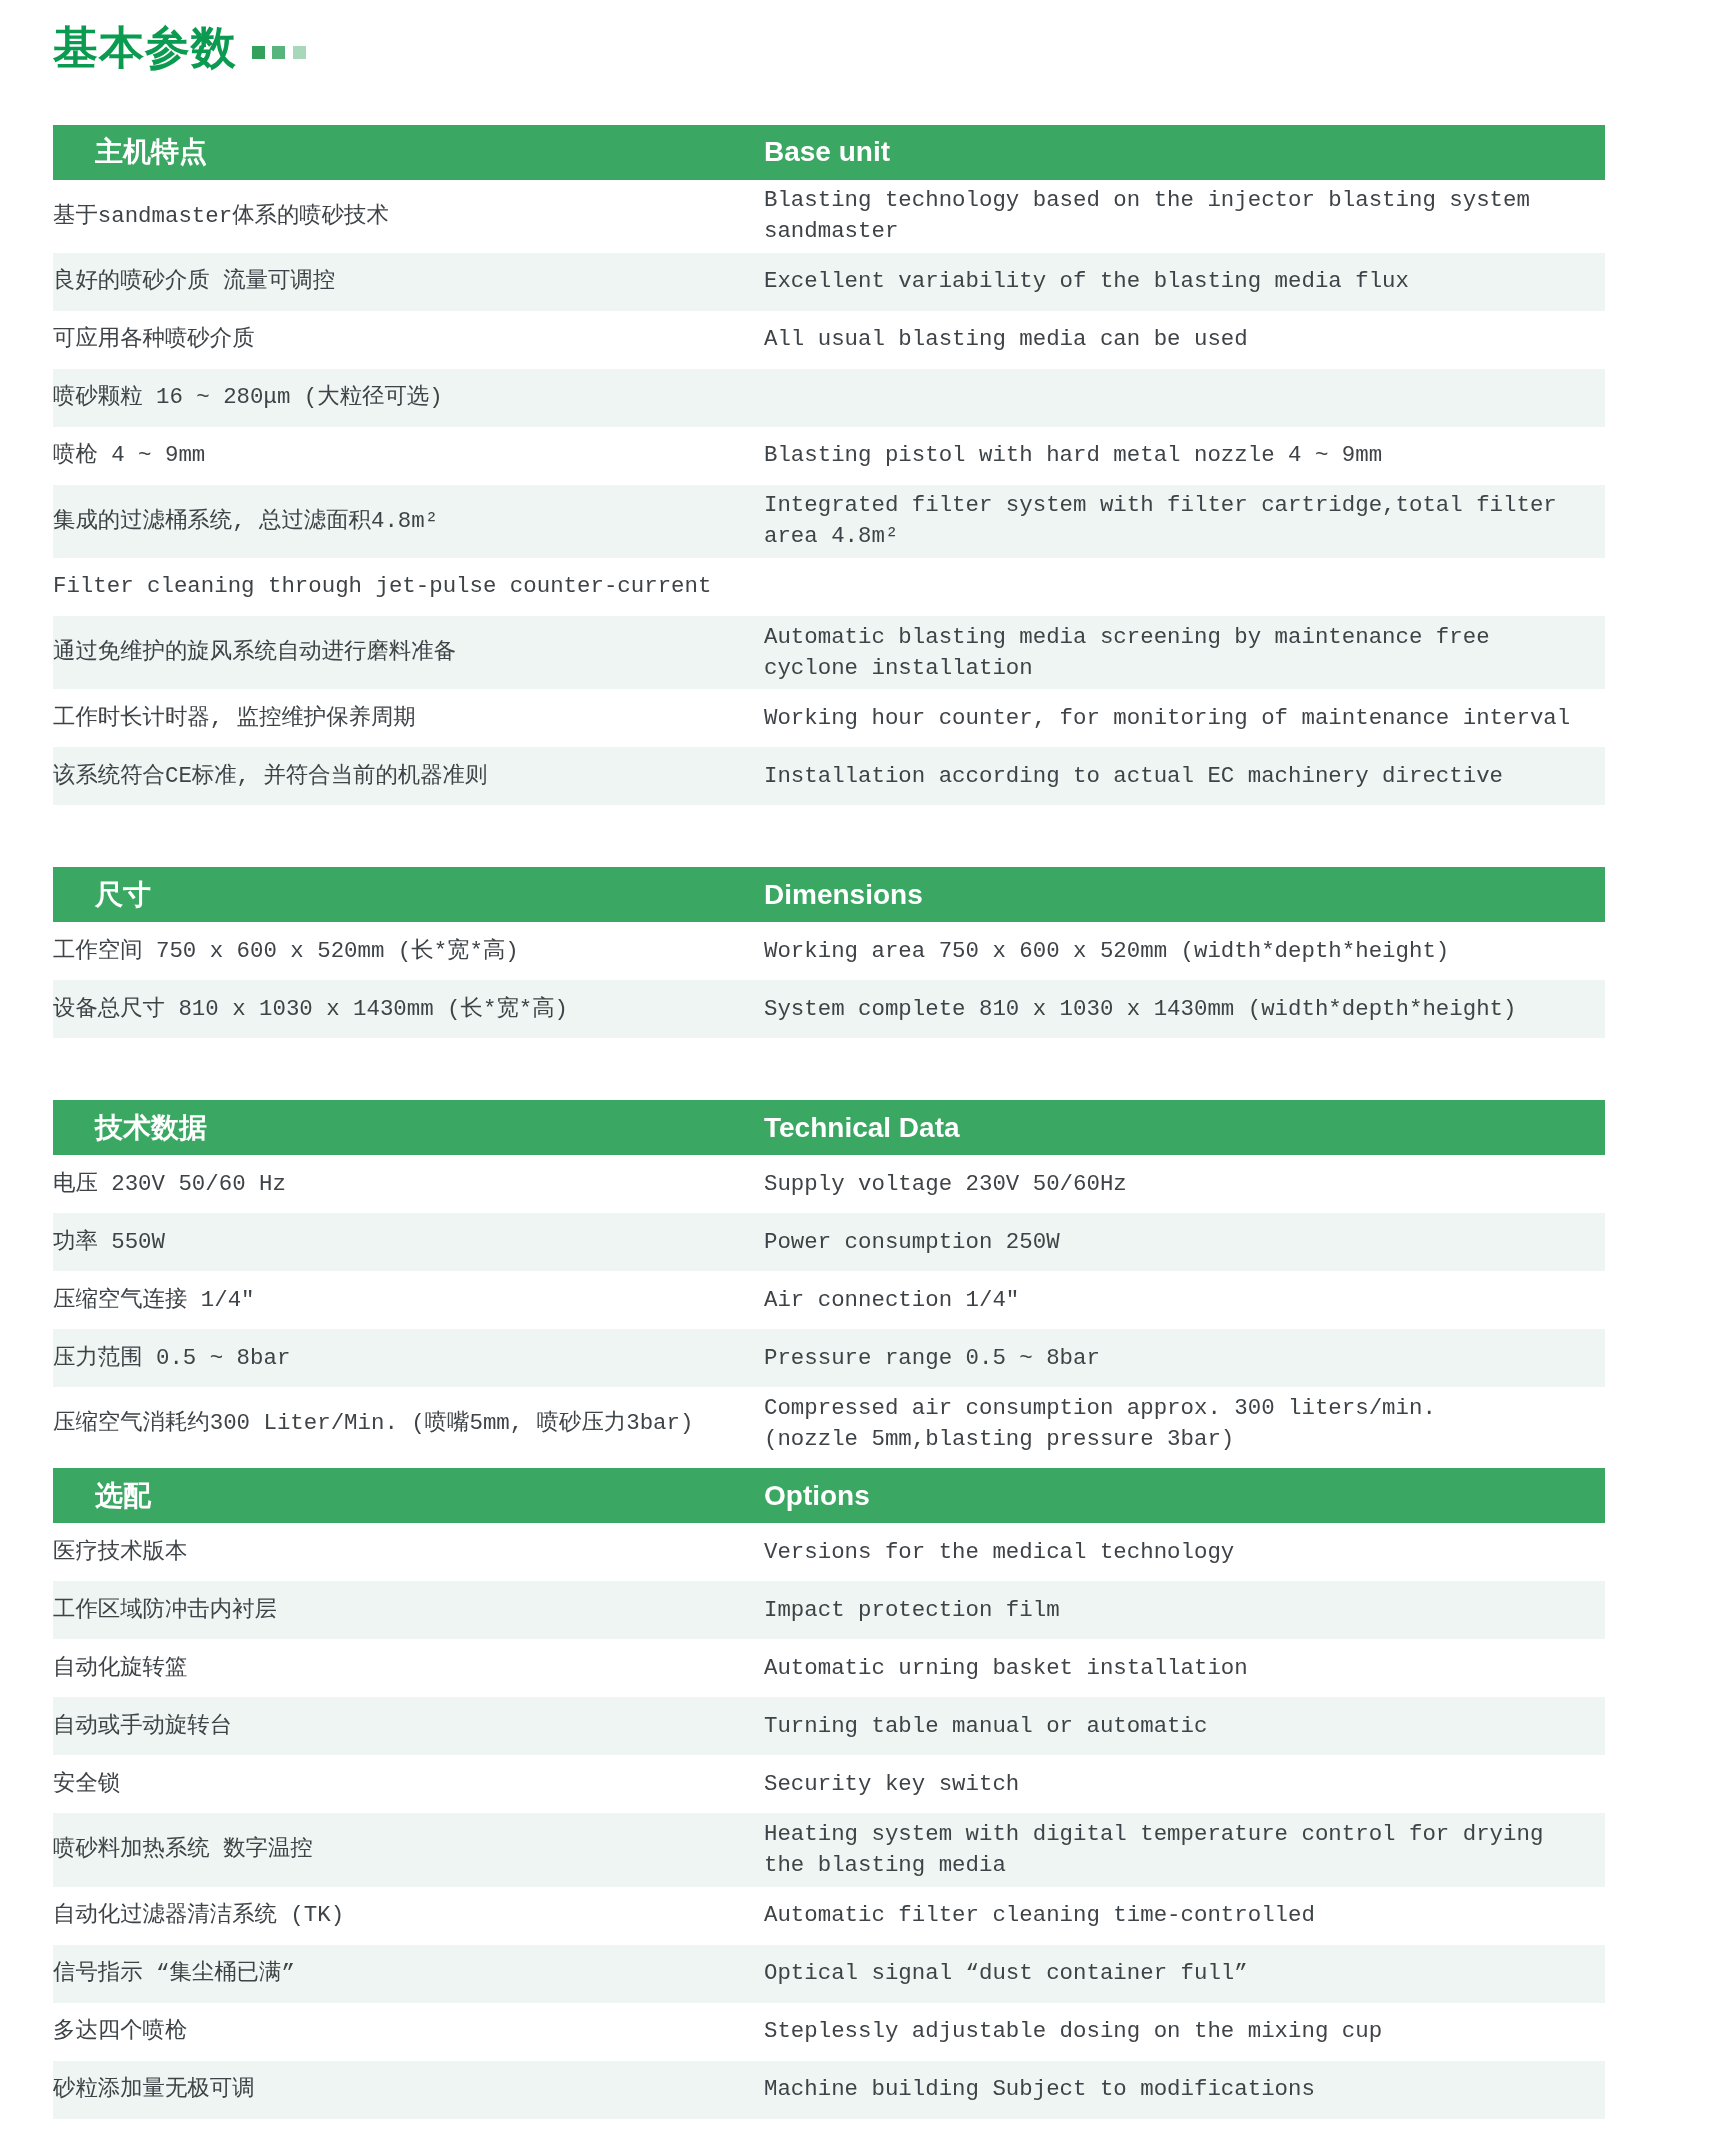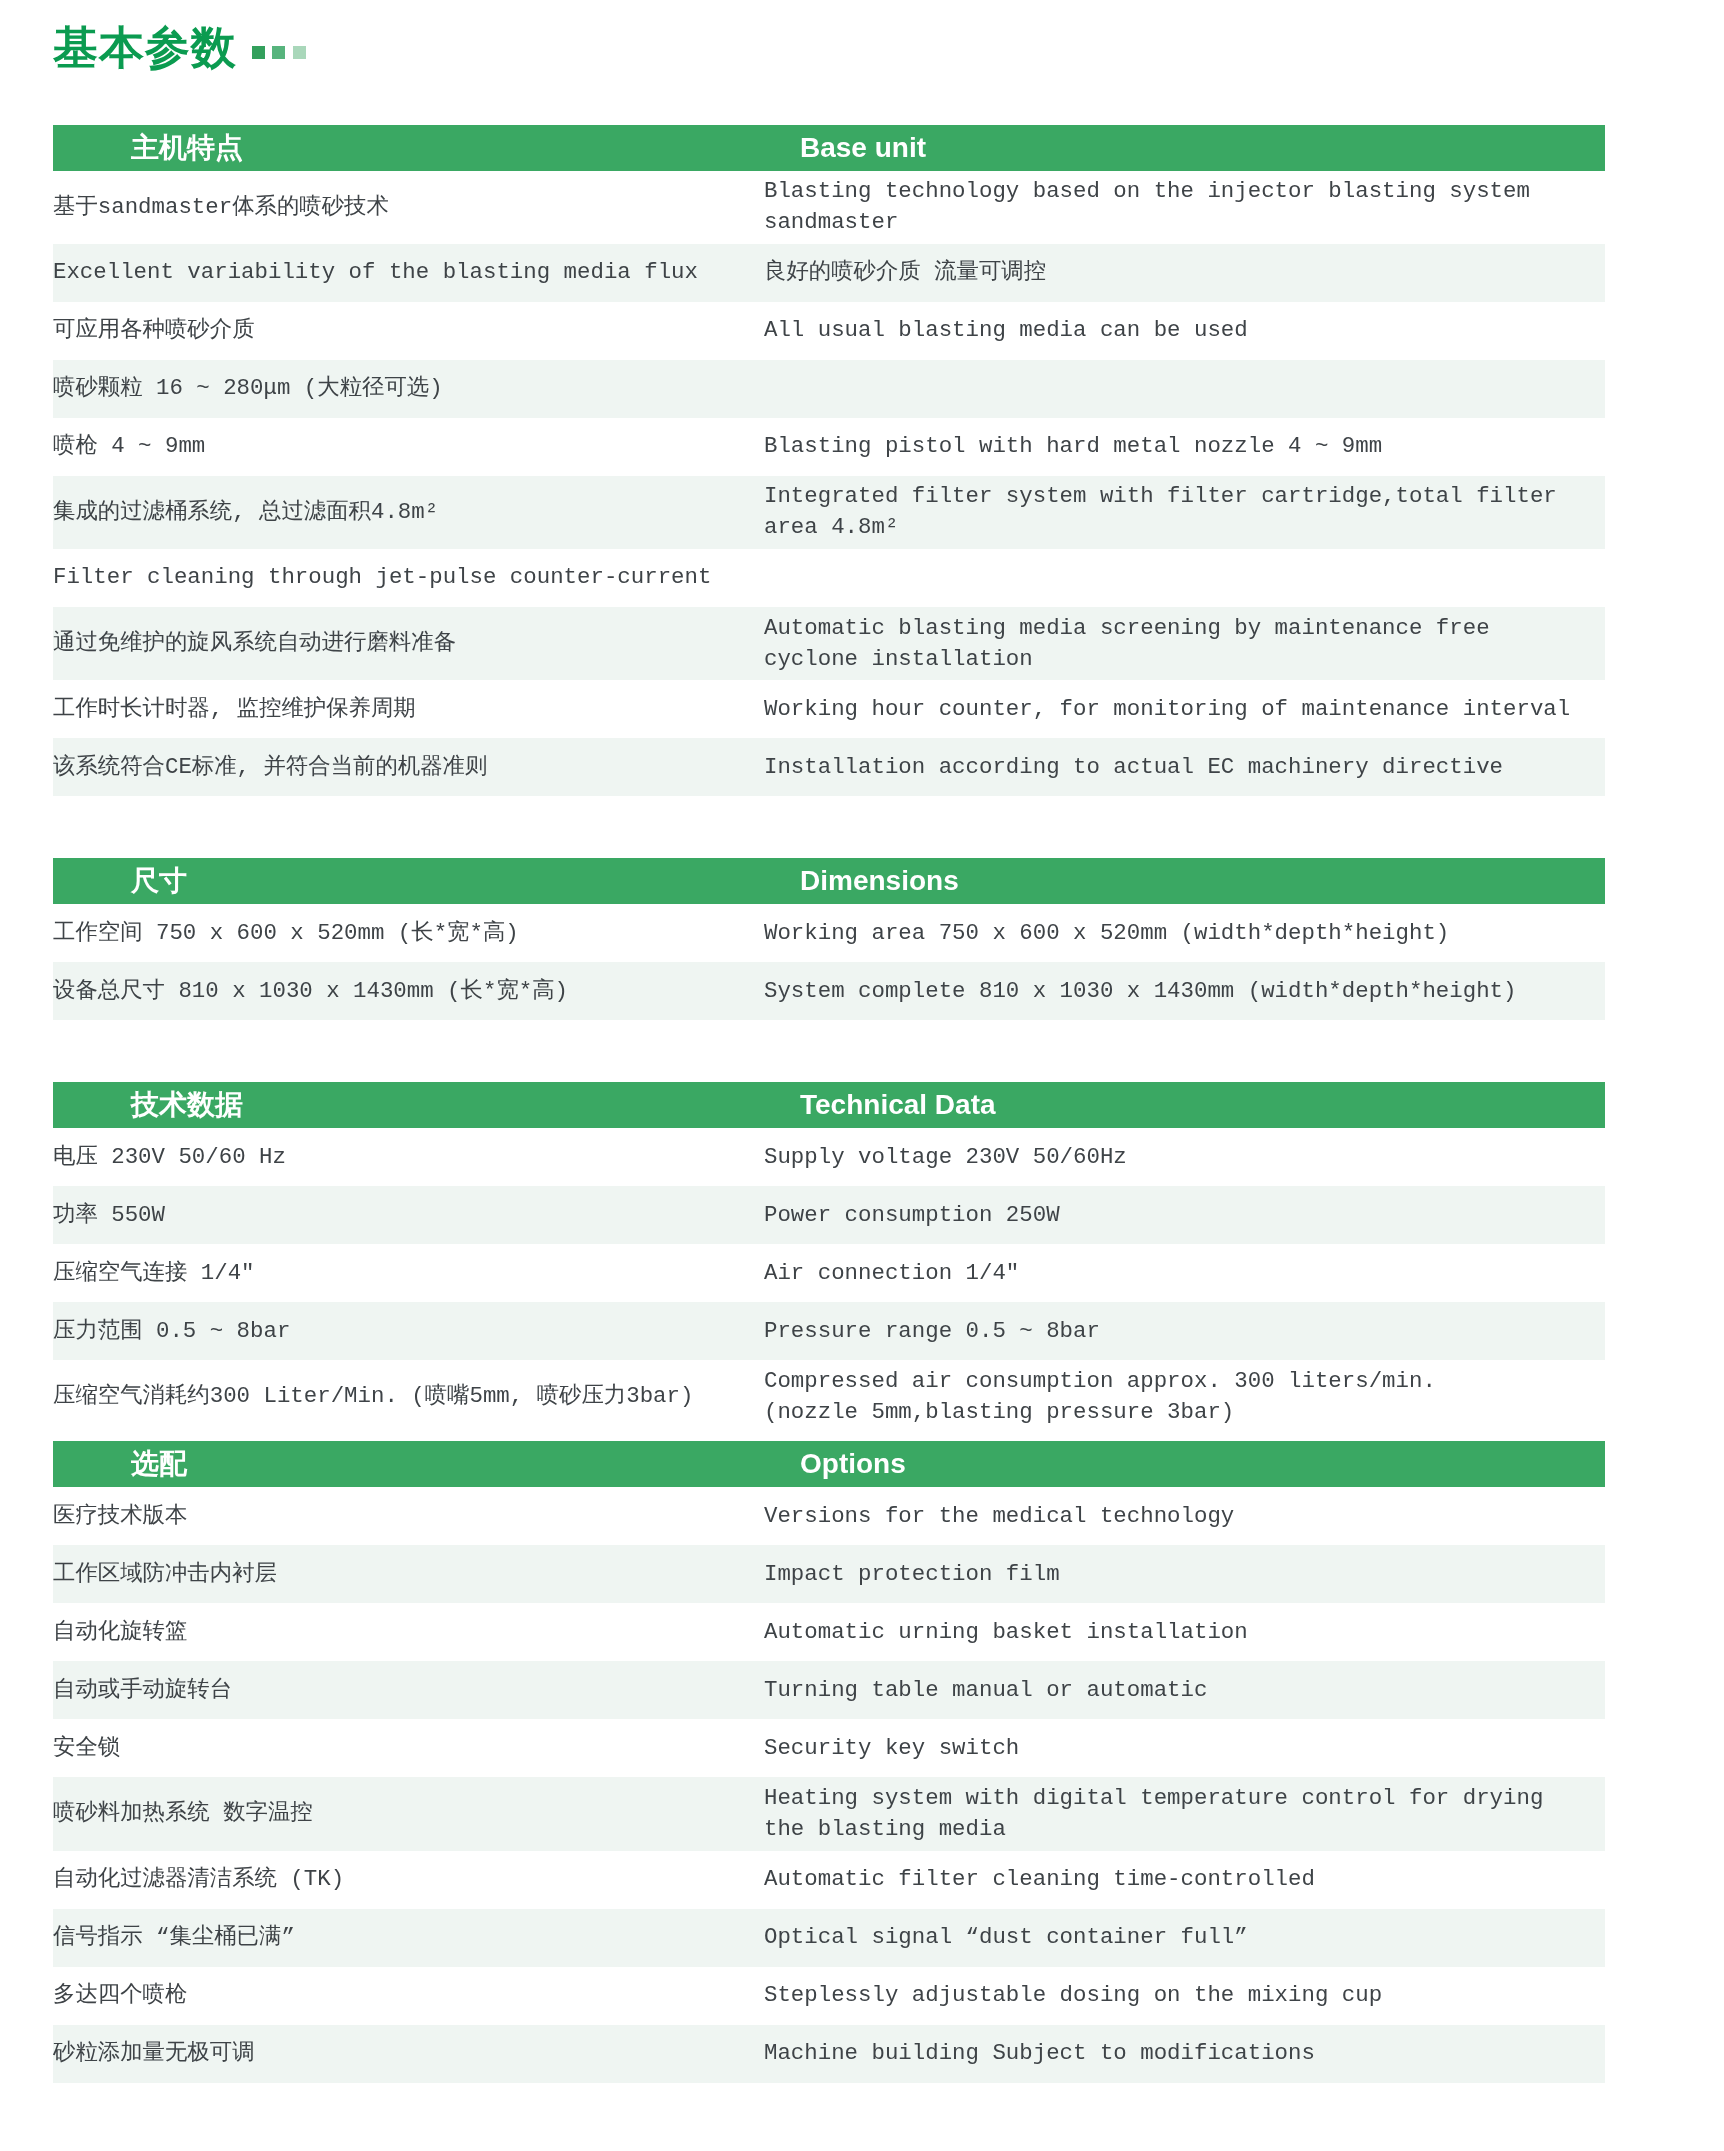--- a/index.html
+++ b/index.html
@@ -14,21 +14,21 @@
   .squares{display:flex;gap:7.5px;margin-left:15px;margin-top:9.3px;}
   .squares span{width:13px;height:13px;display:block;}
   #tables{width:1552px;}
   section.spec-table{margin:0;}
   section.spec-table:nth-of-type(1){margin-top:48px;}
   section.spec-table:nth-of-type(2){margin-top:62px;}
   section.spec-table:nth-of-type(3){margin-top:62px;}
   section.spec-table:nth-of-type(4){margin-top:8px;}
   .thead{
     display:grid;grid-template-columns:711px 1fr;
-    background:#3aa863;height:46px;align-items:center;padding-left:36px;
+    background:#3aa863;height:55px;align-items:center;
   }
   .thead .cell{color:#ffffff;font-size:28px;font-weight:700;}
   .cell.zh{padding-left:42px;}
   .trow{
     display:grid;grid-template-columns:711px 1fr;
     min-height:58px;align-items:center;font-family:Liberation Mono, monospace;
   }
   .trow.alt{background:#eff5f2;}
   .trow .cell{
     font-size:22.4px;color:#3e4347;line-height:31px;padding:5.6px 0;
@@ -51,22 +51,22 @@
       <section class="spec-table">
         <div class="thead">
           <div class="cell zh">主机特点</div>
           <div class="cell en">Base unit</div>
         </div>
         <div class="trow">
           <div class="cell zh">基于sandmaster体系的喷砂技术</div>
           <div class="cell en">Blasting technology based on the injector blasting system sandmaster</div>
         </div>
         <div class="trow alt">
+          <div class="cell zh">良好的喷砂介质 流量可调控</div>
           <div class="cell en">Excellent variability of the blasting media flux</div>
-          <div class="cell zh">良好的喷砂介质 流量可调控</div>
         </div>
         <div class="trow">
           <div class="cell zh">可应用各种喷砂介质</div>
           <div class="cell en">All usual blasting media can be used</div>
         </div>
         <div class="trow alt">
           <div class="cell zh">喷砂颗粒 16 ~ 280μm (大粒径可选)</div>
         </div>
         <div class="trow">
           <div class="cell zh">喷枪 4 ~ 9mm</div>

